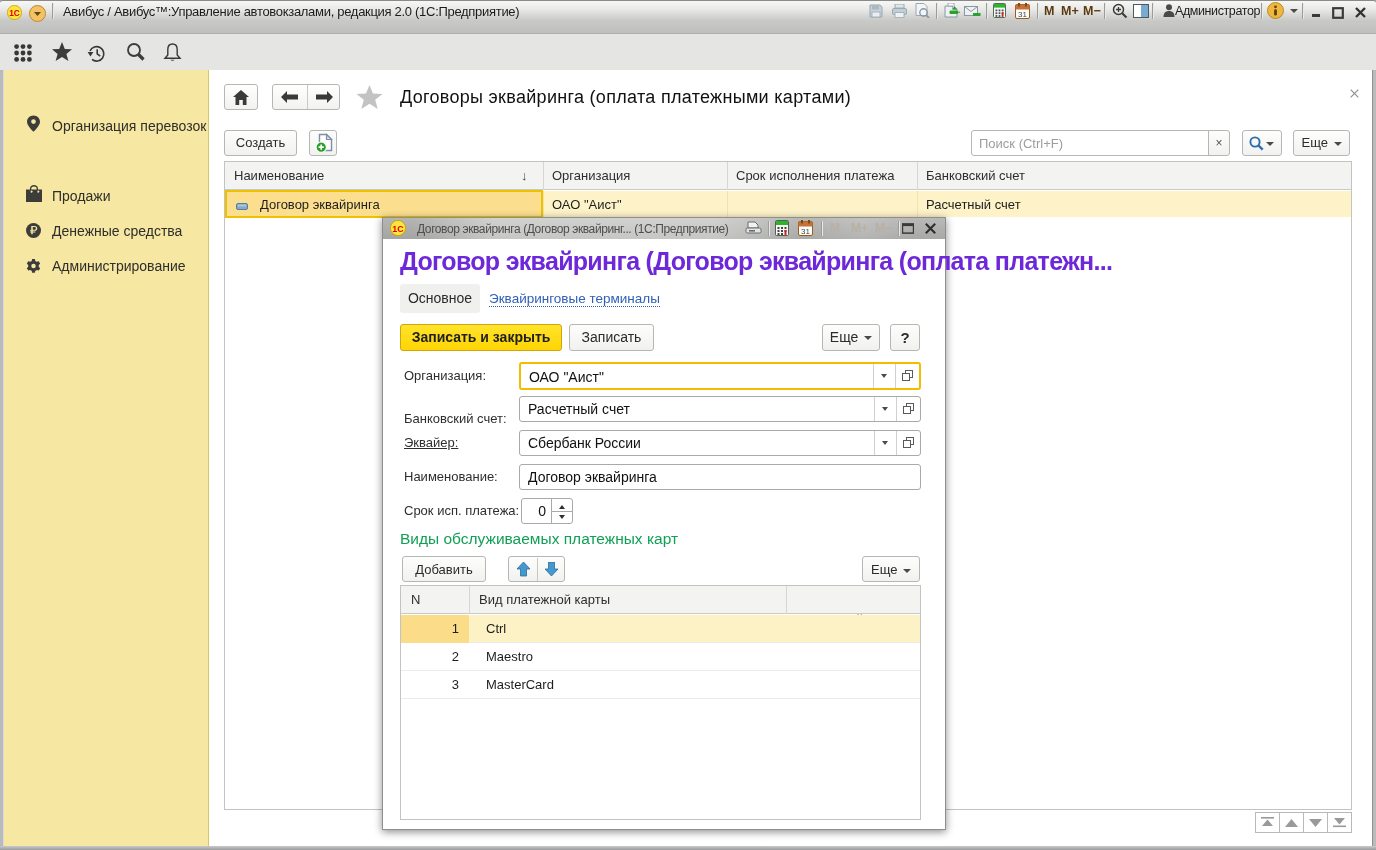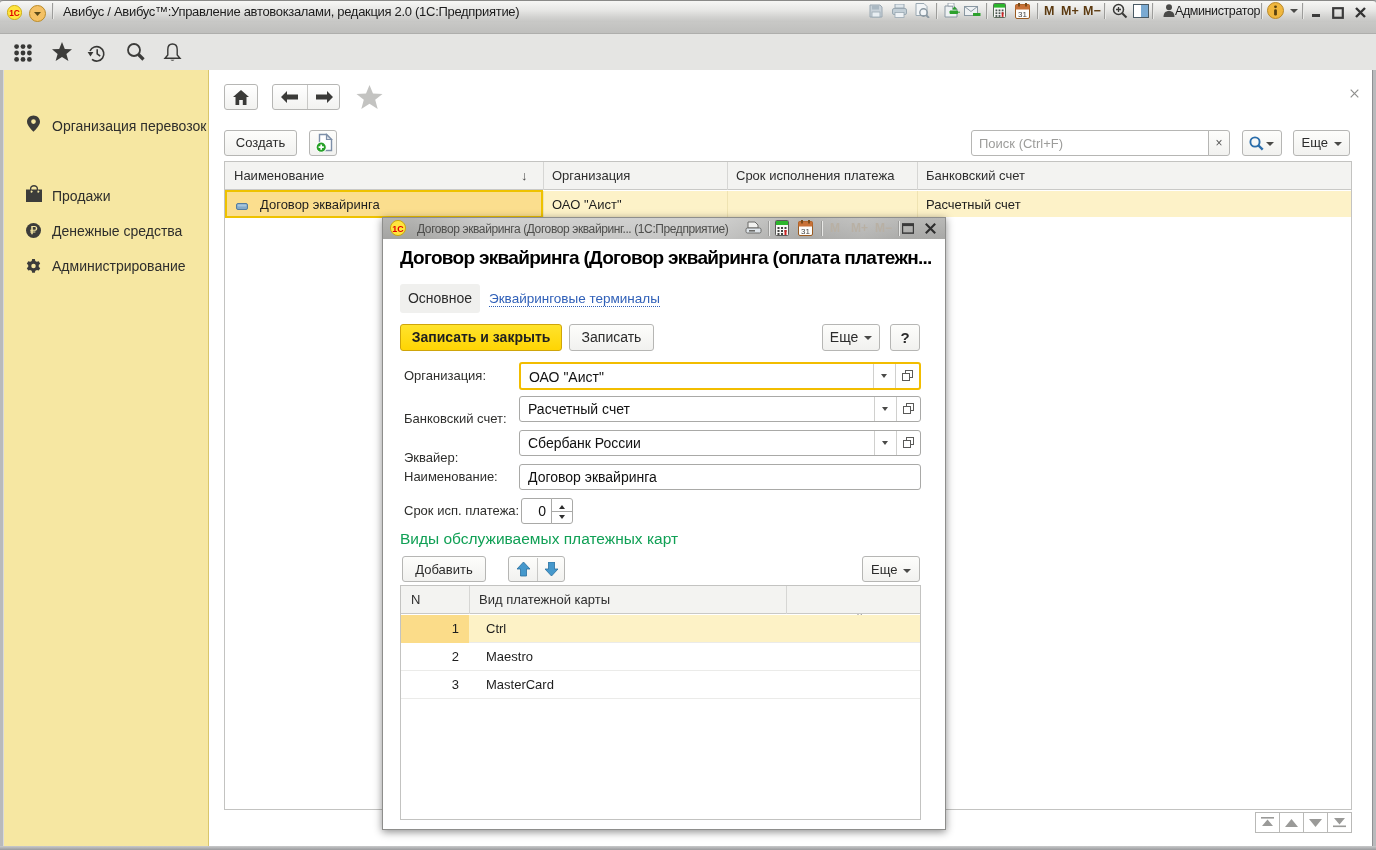--- a/index.html
+++ b/index.html
@@ -63,21 +63,21 @@
 #mtcell1 { position:absolute; left:0; top:-1px; width:318px; height:28px; background:#fbde8e; border:2px solid #eec200; }
 .rowvline { position:absolute; top:0; width:1px; height:26px; background:#efe3b2; }
 
 
 .navsq { position:absolute; top:742px; width:25px; height:21px; border:1px solid #b9b9b7; background:#fff; }
 
 
 #dialog { left:382px; top:217px; width:564px; height:613px; background:#ffffff; border:1px solid #8e8e8c; box-shadow:0 2px 8px rgba(0,0,0,0.45); }
 #dtitle { position:absolute; left:0; top:0; width:562px; height:21px; background:linear-gradient(90deg, rgba(255,255,255,0) 30px, rgba(255,255,255,0.38) 110px, rgba(255,255,255,0.38) 330px, rgba(255,255,255,0.05) 420px, rgba(255,255,255,0.18) 480px, rgba(255,255,255,0.05) 530px), linear-gradient(#b5b5b3,#a4a4a2); }
 #dtitle .txt { position:absolute; left:34px; top:4px; font-size:12px; color:#4e4e4c; letter-spacing:-0.4px; white-space:nowrap; }
-#dheading { position:absolute; left:17px; top:29px; font-size:19px; font-weight:bold; color:#000000; letter-spacing:-0.7px; white-space:nowrap; }
+#dheading { position:absolute; left:17px; top:29px; font-size:25px; font-weight:bold; color:#6d28d9; letter-spacing:-0.7px; white-space:nowrap; }
 #tabmain { position:absolute; left:17px; top:66px; width:80px; height:29px; background:#f0f0ee; border-radius:3px; font-size:14px; color:#2b2b2b; text-align:center; line-height:29px; }
 #tablink { position:absolute; left:106px; top:73px; font-size:13.5px; color:#3060b8; border-bottom:1px dotted #3060b8; }
 #savebtn { position:absolute; left:17px; top:106px; width:162px; height:27px; background:linear-gradient(#ffe32d,#ffd503); border:1px solid #cfa50a; border-radius:3px; font-size:14px; font-weight:bold; color:#1f1f1f; text-align:center; line-height:25px; }
 #writebtn { position:absolute; left:186px; top:106px; width:85px; height:27px; background:linear-gradient(#fdfdfb,#f1f1ef); border:1px solid #b6b6b4; border-radius:3px; font-size:14px; color:#2b2b2b; text-align:center; line-height:25px; }
 #morebtn2 { position:absolute; left:439px; top:106px; width:58px; height:27px; background:linear-gradient(#fdfdfb,#f1f1ef); border:1px solid #b6b6b4; border-radius:3px; font-size:14px; color:#2b2b2b; text-align:center; line-height:25px; }
 #helpbtn { position:absolute; left:507px; top:106px; width:30px; height:27px; background:linear-gradient(#fdfdfb,#f1f1ef); border:1px solid #b6b6b4; border-radius:3px; font-size:15px; font-weight:bold; color:#2b2b2b; text-align:center; line-height:25px; }
 
 .flabel { position:absolute; left:21px; font-size:13px; color:#2e2e2c; }
 .fcombo { position:absolute; left:136px; width:402px; height:26px; border:1px solid #a9a9a7; border-radius:3px; background:#fff; font-size:14px; color:#111; }
 .fcombo .val { position:absolute; left:8px; top:4px; }
@@ -278,20 +278,21 @@
         <path d="M6 0 L6 3.5 L17 3.5 L17 8.5 L6 8.5 L6 12 L0 6 Z" fill="#3a3a38"></path>
       </svg>
   <div class="mid"></div>
   <svg width="17" height="12" viewBox="0 0 17 12" style="position:absolute;left:43px;top:6px;">
         <path d="M11 0 L11 3.5 L0 3.5 L0 8.5 L11 8.5 L11 12 L17 6 Z" fill="#3a3a38"></path>
       </svg>
  </div>
  <svg id="titlestar" class="abs" width="27" height="25" viewBox="0 0 27 25">
   <path d="M13.5 0 L17 8.6 L26.5 9 L19.2 14.8 L21.7 24 L13.5 18.8 L5.3 24 L7.8 14.8 L0.5 9 L10 8.6 Z" fill="#c3c3c1"></path>
  </svg>
+ <div id="pagetitle" class="abs">Договоры эквайринга (оплата платежными картами)</div>
  <svg class="abs" style="left:1141px;top:19px;" width="9" height="9" viewBox="0 0 9 9">
       <path d="M0.7 0.7 L8.3 8.3 M8.3 0.7 L0.7 8.3" stroke="#8f8f8d" stroke-width="1.2"></path>
     </svg>
 
  <div id="createbtn" class="btn">Создать</div>
  <div id="copybtn" class="btn">
   <svg width="22" height="21" viewBox="0 0 22 21" style="position:absolute;left:3px;top:2px;">
    <path d="M6.5 1.5 L13.5 1.5 L18.5 6.5 L18.5 17.5 L6.5 17.5 Z" fill="#ffffff" stroke="#7d8fa8" stroke-width="1.4"></path>
    <path d="M13.5 1.5 L13.5 6.5 L18.5 6.5 Z" fill="#dbe2ea" stroke="#7d8fa8" stroke-width="1.2"></path>
    <circle cx="8.2" cy="14.2" r="5.2" fill="#27a127" stroke="#ffffff" stroke-width="1.2"></circle>
@@ -437,21 +438,21 @@
   <div class="dd" style="height:24px;">
         <i></i>
       </div>
   <div class="op" style="height:24px;">
    <svg width="11" height="11" viewBox="0 0 11 11" style="position:absolute;left:6px;top:6px;">
           <rect x="3.5" y="0.5" width="7" height="7" fill="#fff" stroke="#5a5a58"></rect>
           <rect x="0.5" y="3.5" width="7" height="7" fill="#fff" stroke="#5a5a58"></rect>
         </svg>
   </div>
  </div>
- <div class="flabel" style="top:232px;">Эквайер:</div>
+ <div class="flabel" style="top:217px;text-decoration:underline;">Эквайер:</div>
  <div class="fcombo" style="top:212px;">
   <span class="val">Сбербанк России</span>
   <div class="dd" style="height:24px;">
         <i></i>
       </div>
   <div class="op" style="height:24px;">
    <svg width="11" height="11" viewBox="0 0 11 11" style="position:absolute;left:6px;top:6px;">
           <rect x="3.5" y="0.5" width="7" height="7" fill="#fff" stroke="#5a5a58"></rect>
           <rect x="0.5" y="3.5" width="7" height="7" fill="#fff" stroke="#5a5a58"></rect>
         </svg>

